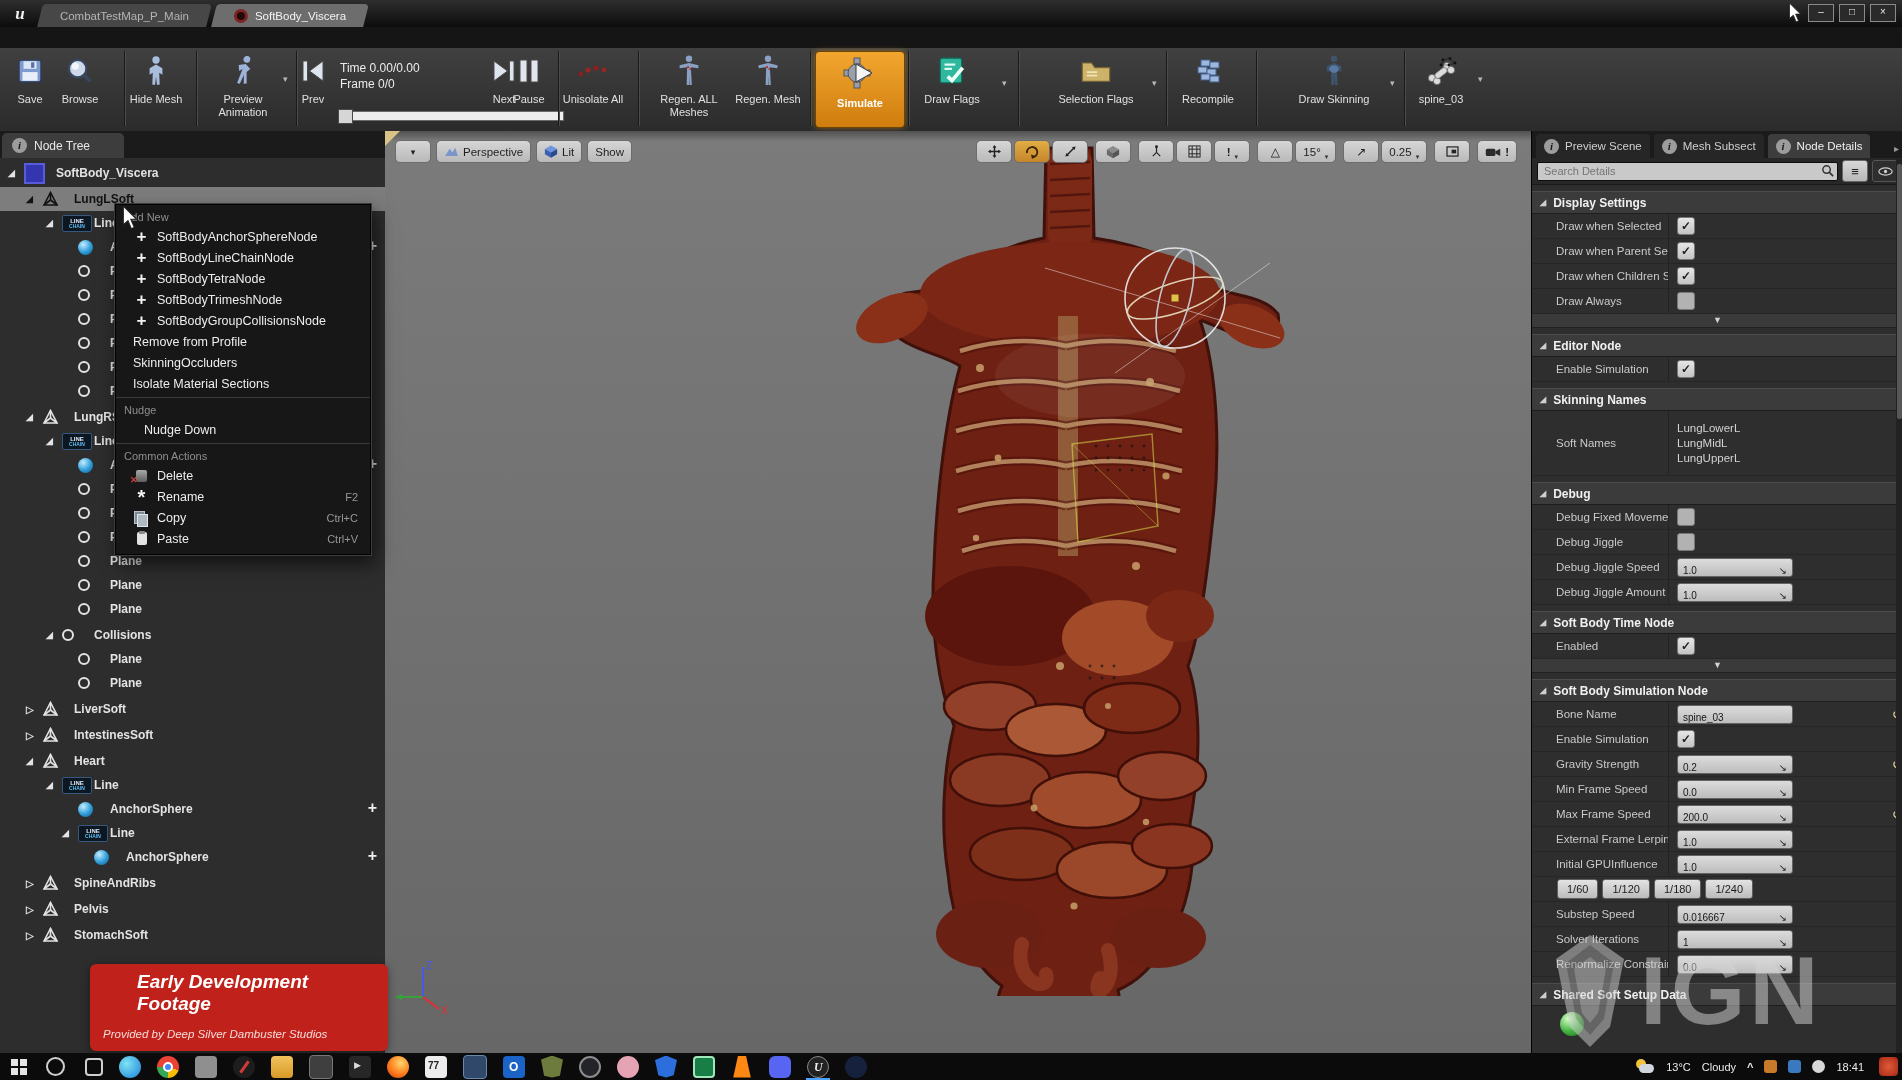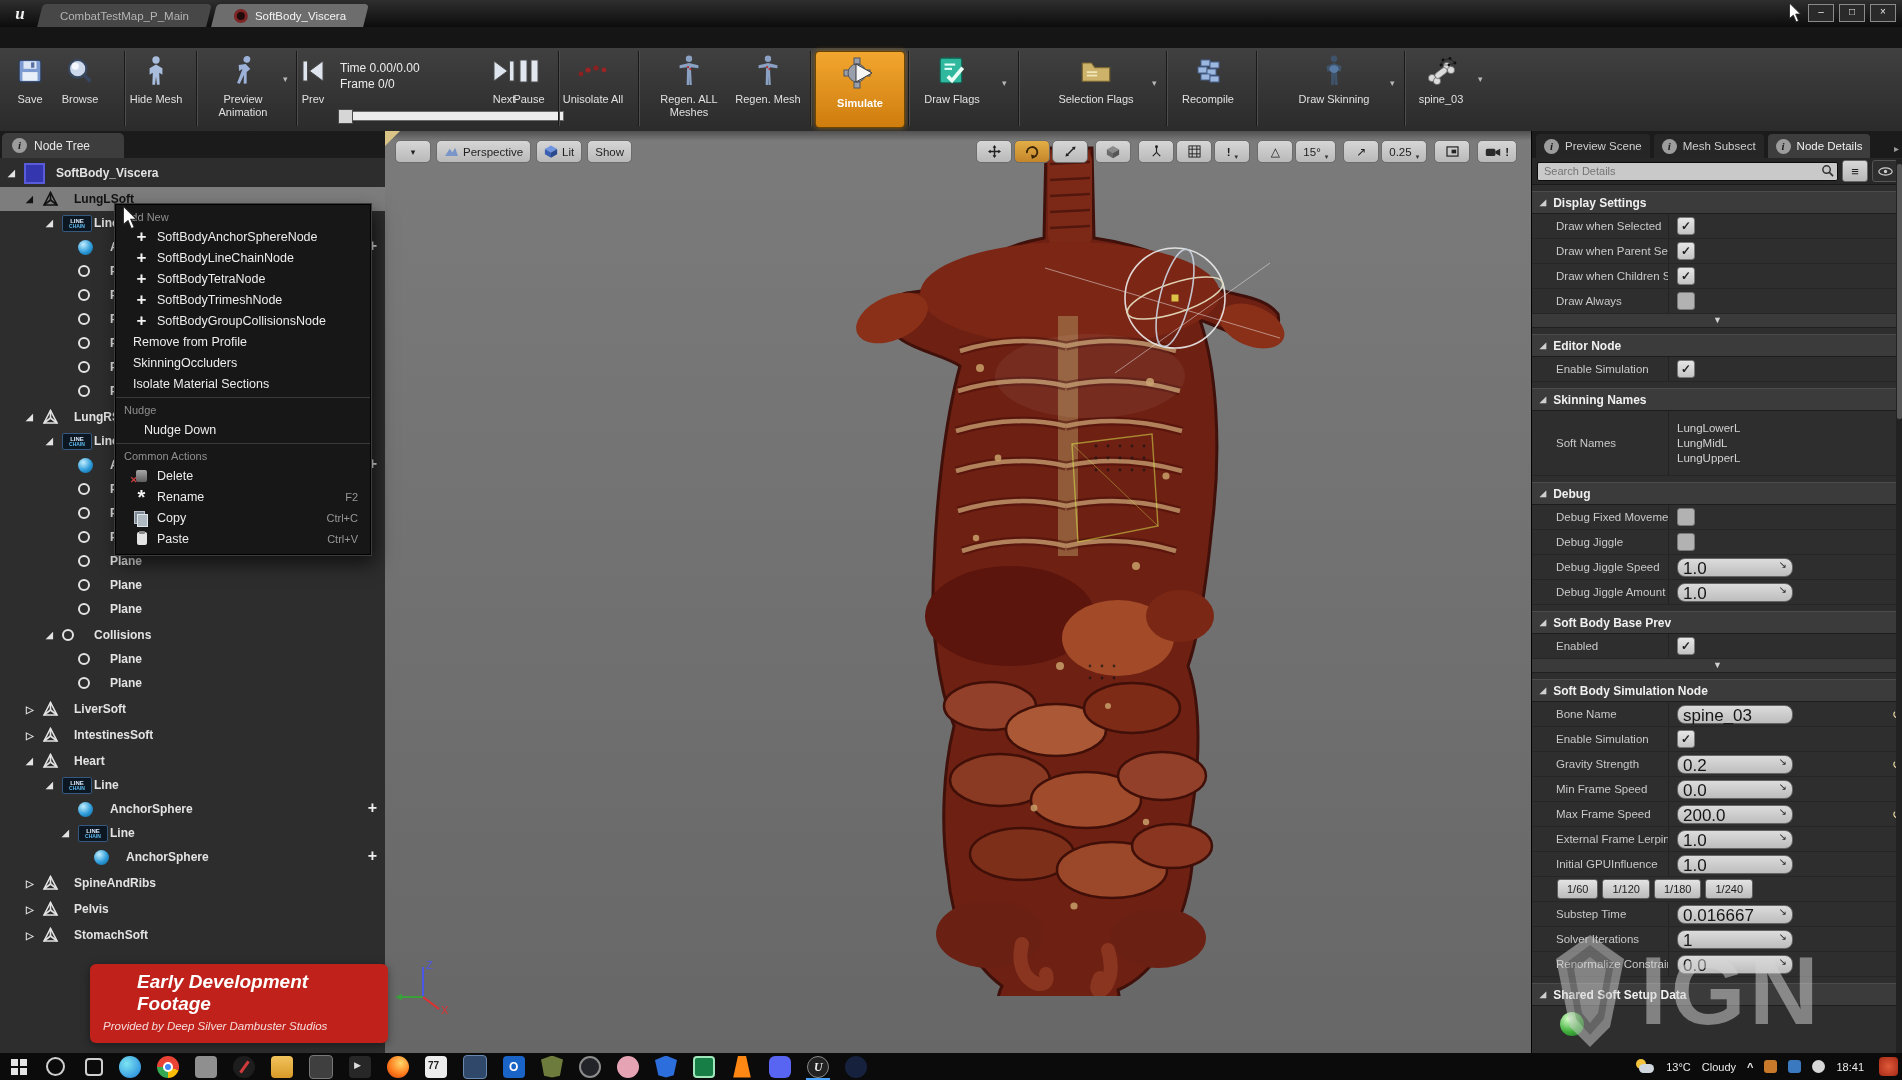--- a/index.html
+++ b/index.html
@@ -104,21 +104,21 @@
   .sarr{font-size:8px;color:#cfcfcf;}
   .sarr::before{content:"◢";}
   .drow{position:relative;min-height:24px;display:flex;align-items:center;border-bottom:1px solid #262626;background:#2e2e2e;}
   .dlabel{margin-left:24px;width:112px;overflow:hidden;white-space:nowrap;color:#c9c9c9;font-size:11.5px;flex:none;}
   .dctl{position:relative;display:flex;align-items:center;border-left:1px solid #232323;padding-left:8px;align-self:stretch;flex:1;}
   .chk{display:none;width:16px;height:16px;background:linear-gradient(#e6e6e6,#c4c4c4);border:1px solid #787878;border-radius:3px;text-align:center;font:bold 12px/16px "Liberation Sans",sans-serif;color:#1e1e1e;}
   .check .chk{display:block;}
   .check .chk::before{content:"✓";}
   .check.off .chk{background:#b2b2b2;}
   .check.off .chk::before{content:"";}
-  .numf,.txtf{display:none;width:104px;height:17px;background:linear-gradient(#dcdcdc,#bdbdbd);border:1px solid #646464;border-radius:8px;align-items:flex-start;padding:0 5px;font-size:17px;color:#161616;}
+  .numf,.txtf{display:none;width:104px;height:17px;background:linear-gradient(#dcdcdc,#bdbdbd);border:1px solid #646464;border-radius:3px;align-items:flex-end;padding:0 5px;font-size:10px;color:#161616;}
   .num .numf{display:flex;}
   .field .txtf{display:flex;}
   .spin{margin-left:auto;font-size:10px;color:#2a2a2a;}
   .spin::before{content:"↘";}
   .mltv{display:none;color:#d2d2d2;font-size:11.5px;white-space:pre-line;line-height:15px;padding:5px 0;}
   .mlt .mltv{display:block;}
   .mlt{min-height:64px;}
   .btns{display:none;gap:4px;}
   .btnrow .btns{display:flex;}
   .btnrow .dctl{border-left:none;padding-left:25px;}
@@ -132,21 +132,21 @@
   .ball{width:24px;height:24px;border-radius:50%;background:radial-gradient(circle at 35% 28%,#d6ffc8,#43b13e 55%,#1a6b21);margin-left:10px;}
   .objcap{display:flex;align-items:center;gap:5px;color:#cfcfcf;font-size:11px;}
   .oarr{font-size:9px;}.oarr::before{content:"▸";}
   .dexp{height:13px;background:#3a3a3a;text-align:center;color:#d2d2d2;font-size:9px;line-height:12px;border-bottom:1px solid #202020;}
   .dexp::before{content:"▼";}
   #rscroll{position:absolute;right:0;top:28px;bottom:0;width:7px;background:#222;}
   #rthumb{position:absolute;left:1px;top:5px;width:5px;height:255px;background:#575757;border-radius:2px;}
   
   #banner{position:absolute;left:90px;top:964px;width:272px;background:#c1211b;border-radius:6px;padding:7px 13px 9px;z-index:30;color:#fff;box-shadow:0 2px 8px rgba(0,0,0,.4);}
   #banner .b1{font:bold italic 19px/22px "Liberation Sans",sans-serif;margin-left:34px;}
-  #banner .b2{font:italic 11.5px/15px "Liberation Sans",sans-serif;color:#f4dcda;margin-top:4px;}
+  #banner .b2{font:italic 11.5px/15px "Liberation Sans",sans-serif;color:#f4dcda;margin-top:12px;}
   #watermark{position:absolute;left:1548px;top:928px;width:350px;height:125px;opacity:.5;z-index:25;display:flex;align-items:center;gap:8px;pointer-events:none;}
   #wmtext{font:bold 96px/100px "Liberation Sans",sans-serif;color:#d6d6d6;letter-spacing:4px;}
   
   #taskbar{position:absolute;left:0;bottom:0;width:1902px;height:27px;background:#0b0b0b;display:flex;align-items:center;z-index:50;}
   #taskbar [data-each]{display:flex;align-items:center;}
   .app{position:relative;width:22px;height:22px;margin:0 8px;border-radius:4px;background:#3a3a3a;flex:none;}
   .app.start{background:transparent;}
   .app.start::before{content:"";position:absolute;left:3px;top:3px;width:7px;height:7px;background:#e4e4e4;box-shadow:9px 0 0 #e4e4e4,0 9px 0 #e4e4e4,9px 9px 0 #e4e4e4;}
   .app.search{background:transparent;border:2px solid #cfcfcf;border-radius:50%;width:15px;height:15px;margin-right:12px;}
   .app.taskview{background:transparent;border:2px solid #cfcfcf;width:14px;height:14px;}
@@ -1326,21 +1326,21 @@
                 <span class="spin"></span>
               </span>
             </span>
           </div>
         </div>
     </div>
 
     <div class="sec">
       <div class="sec-h">
           <span class="sarr"></span>
-          <span>Soft Body Base Prev</span>
+          <span>Soft Body Time Node</span>
         </div>
       <div data-each="details.sections.4.rows">
           <div class="drow check on">
             <span class="dlabel">Enabled</span>
             <span class="dctl">
               <span class="chk"></span>
             </span>
           </div>
         </div>
       <div class="dexp"></div>
@@ -1418,21 +1418,21 @@
             <span class="dctl">
               <span class="btns">
                 <span class="bbtn">1/60</span>
                 <span class="bbtn">1/120</span>
                 <span class="bbtn">1/180</span>
                 <span class="bbtn">1/240</span>
               </span>
             </span>
           </div>
           <div class="drow num">
-            <span class="dlabel">Substep Time</span>
+            <span class="dlabel">Substep Speed</span>
             <span class="dctl">
               <span class="numf">
                 <span class="nval">0.016667</span>
                 <span class="spin"></span>
               </span>
             </span>
           </div>
           <div class="drow num">
             <span class="dlabel">Solver Iterations</span>
             <span class="dctl">

